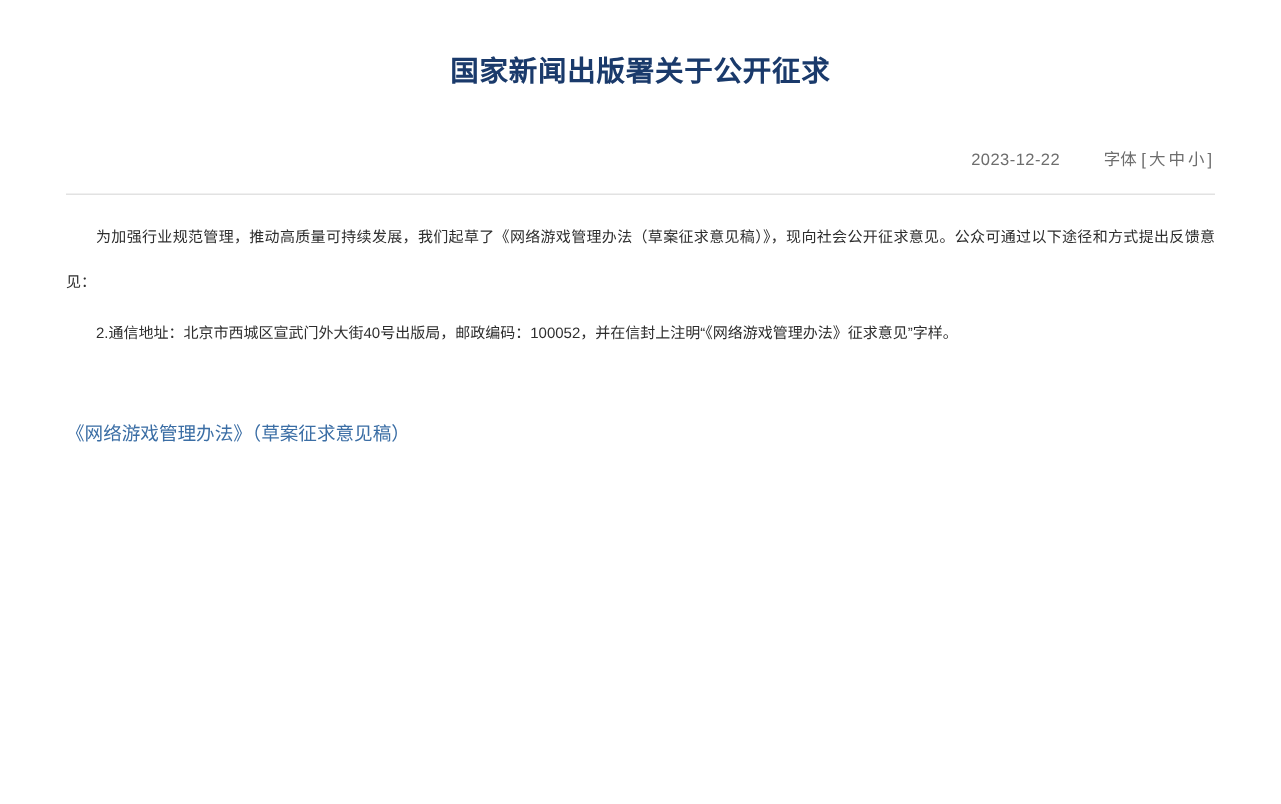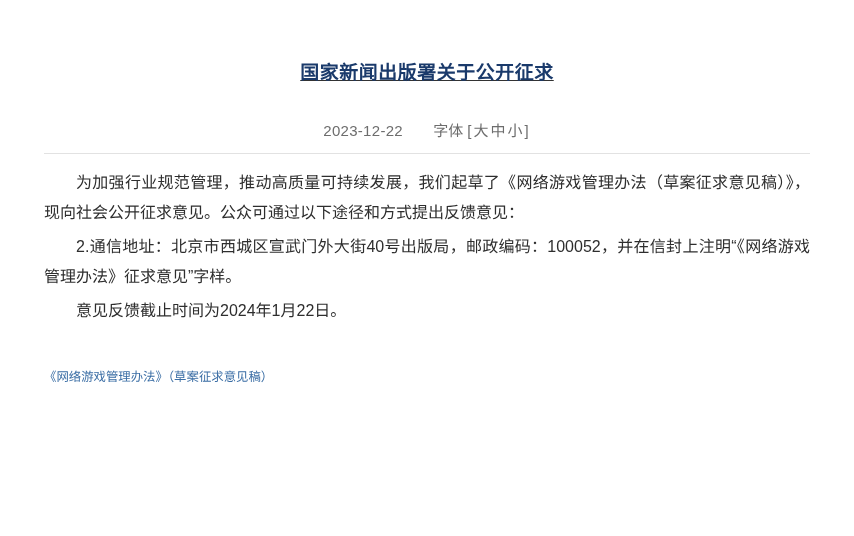--- a/index.html
+++ b/index.html
@@ -15,35 +15,34 @@
     overflow: hidden;
   }
   .page {
     position: relative;
     width: 854px;
     height: 536px;
     box-sizing: border-box;
     padding: 0 44px;
   }
   .title-block {
-    padding-top: 56px;
+    padding-top: 32px;
     text-align: center;
-    text-decoration: underline;
   }
   .title-line {
     font-size: 19px;
     font-weight: bold;
     color: #1a3a6b;
     line-height: 34px;
     letter-spacing: 0.5px;
   }
   .meta-row {
     margin-top: 32px;
-    text-align: center;
-    font-size: 15px;
+    text-align: right;
+    font-size: 11px;
     color: #6d6d6d;
     line-height: 18px;
   }
   .meta-row .date {
     letter-spacing: 0.3px;
   }
   .meta-row .fontlabel {
     margin-left: 26px;
   }
   .meta-row .sizes {
@@ -53,21 +52,21 @@
     color: #6d6d6d;
     text-decoration: none;
   }
   .divider {
     margin-top: 13px;
     border-top: 1px solid #e2e2e2;
     height: 0;
   }
   .article {
     margin-top: 14px;
-    font-size: 16px;
+    font-size: 10px;
     line-height: 30px;
     color: #2e2e2e;
     text-align: justify;
   }
   .article p {
     margin: 0 0 4px 0;
     text-indent: 2em;
   }
   .signature {
     margin-top: 26px;
@@ -103,21 +102,20 @@
     <span class="sizes">
       <span>[</span><a class="size-link" href="#">大</a><a class="size-link" href="#">中</a><a class="size-link" href="#">小</a><span>]</span>
     </span>
   </div>
 
   <div class="divider"></div>
 
   <div class="article">
     <p>为加强行业规范管理，推动高质量可持续发展，我们起草了《网络游戏管理办法（草案征求意见稿）》，现向社会公开征求意见。公众可通过以下途径和方式提出反馈意见：</p>
     <p>2.通信地址：北京市西城区宣武门外大街40号出版局，邮政编码：100052，并在信封上注明“《网络游戏管理办法》征求意见”字样。</p>
-    <p>意见反馈截止时间为2024年1月22日。</p>
   </div>
 
 
   <div class="attachments">
     <a class="attachment-link" href="#">《网络游戏管理办法》（草案征求意见稿）</a>
   </div>
 
 </div>
 
 </body></html>

